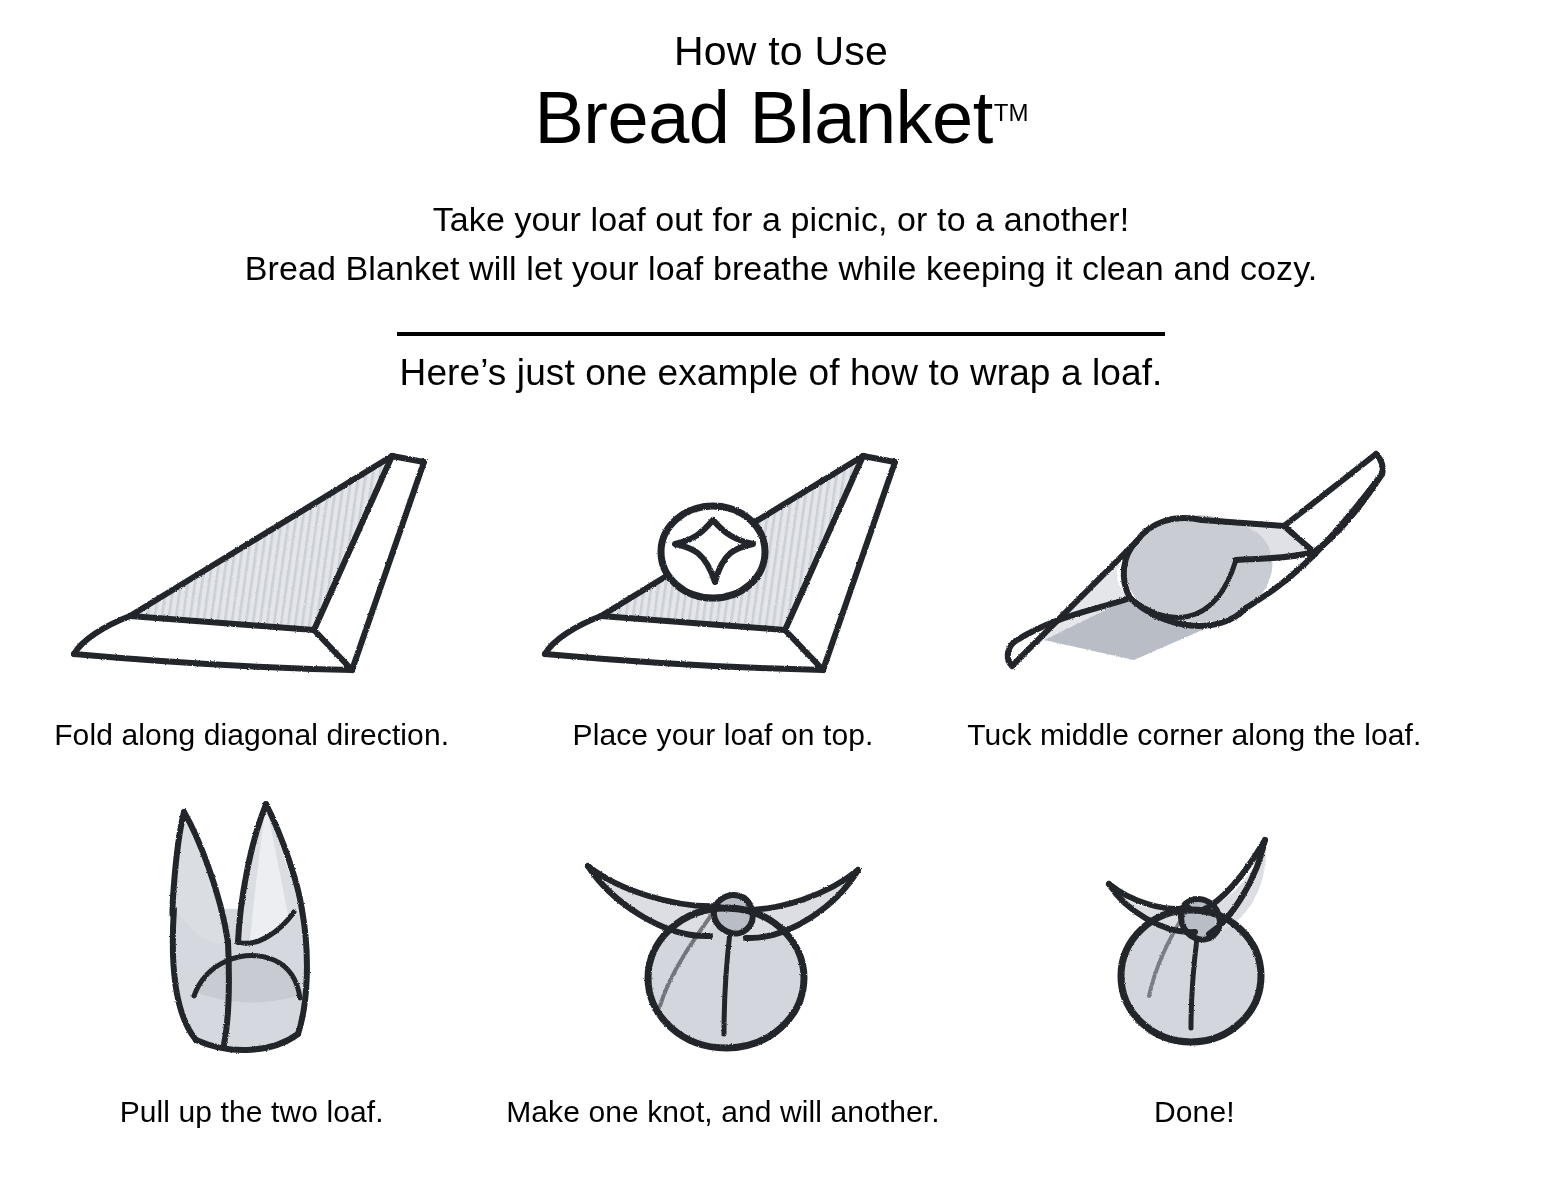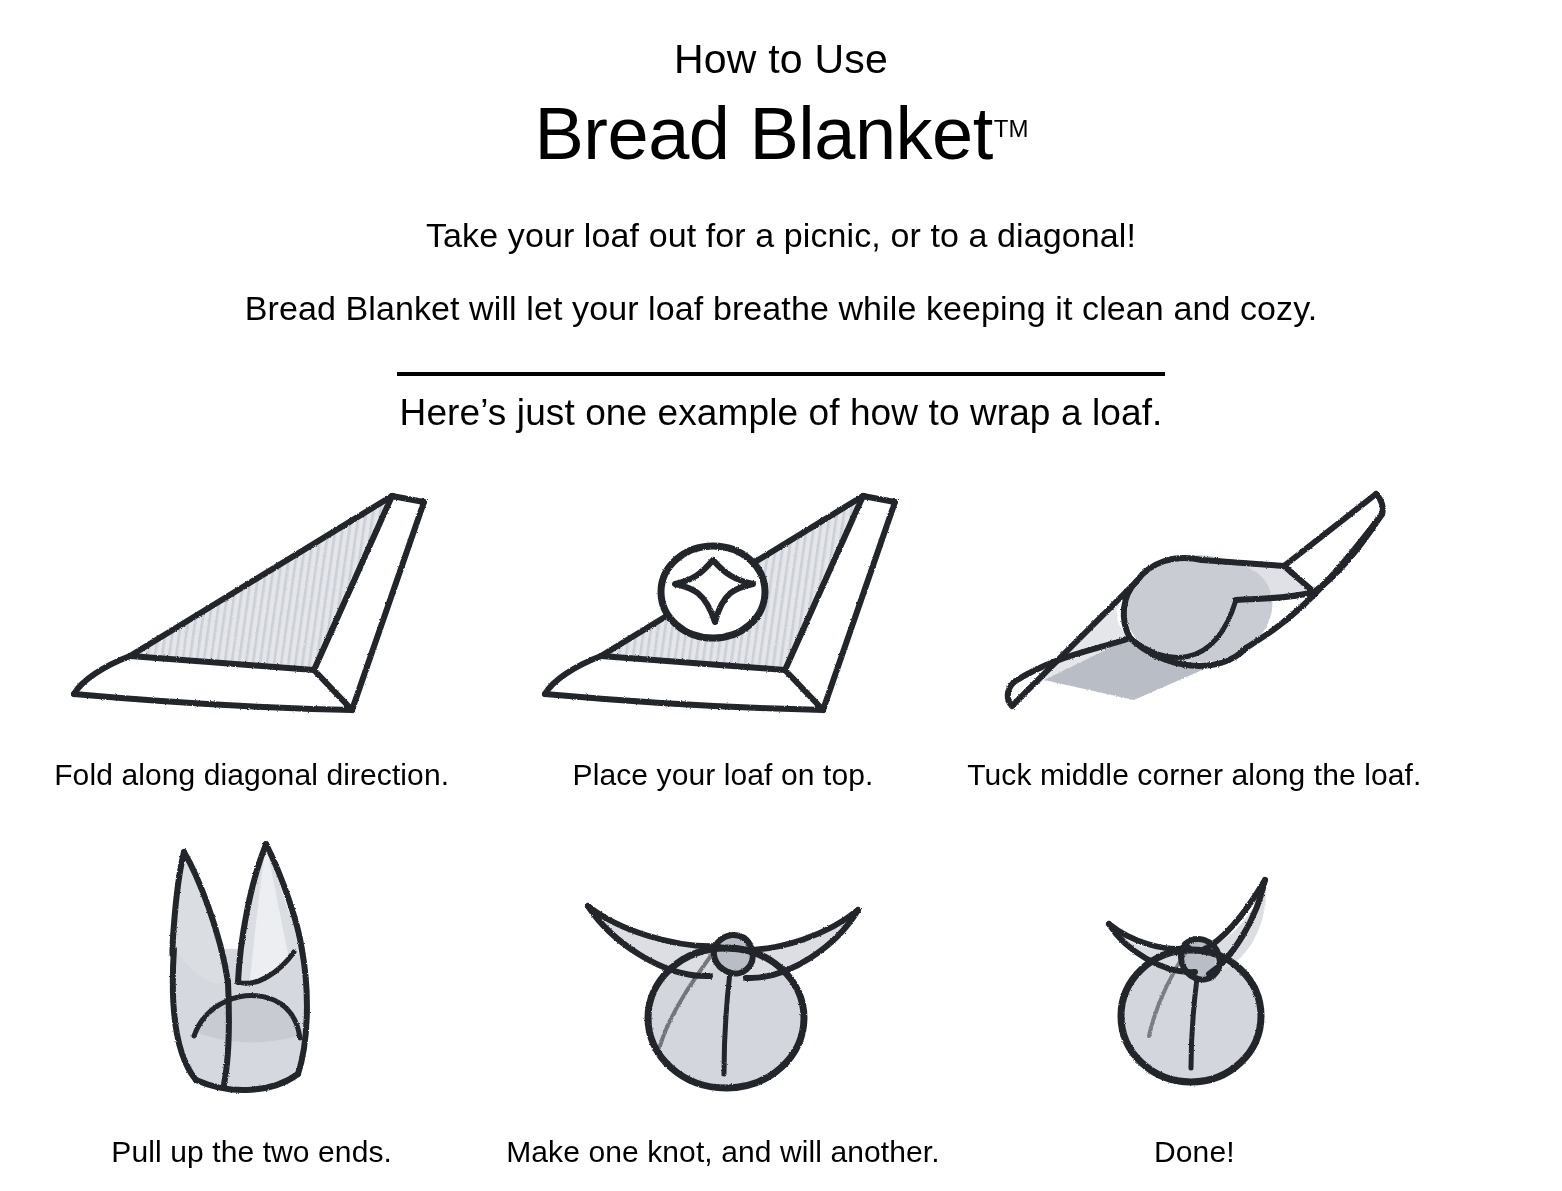--- a/index.html
+++ b/index.html
@@ -23,21 +23,21 @@
     width: 100%;
     text-align: center;
     padding-top: 22px;
     box-sizing: border-box;
   }
   .kicker {
     font-size: 41px;
     font-weight: 400;
     letter-spacing: 0.2px;
     line-height: 1.05;
-    margin: 16px;
+    margin: 8px;
   }
   .brand-line {
     margin: 8px 0 8px 0;
     line-height: 1.0;
     white-space: nowrap;
   }
   .brand {
     font-size: 74px;
     font-weight: 400;
     letter-spacing: -0.5px;
@@ -51,21 +51,21 @@
     letter-spacing: 0px;
   }
 
   .tagline {
     margin: 40px 0 0 0;
     font-size: 34px;
     line-height: 1.45;
     text-align: center;
     letter-spacing: 0.1px;
   }
-  .tagline .l2 { display: block; margin-top: 24px; }
+  .tagline .l2 { display: block; }
 
   .divider-wrap {
     display: flex;
     justify-content: center;
     margin-top: 38px;
   }
   .divider {
     width: 768px;
     height: 4px;
     background: #000000;
@@ -118,21 +118,21 @@
 </head>
 <body>
 
 <div class="header">
   <div class="kicker">How to Use</div>
   <div class="brand-line">
     <span class="brand">Bread Blanket</span><span class="tm">TM</span>
   </div>
 
   <div class="tagline">
-    <span class="l1">Take your loaf out for a picnic, or to a diagonal!</span>
+    <span class="l1">Take your loaf out for a picnic, or to a another!</span>
     <span class="l2">Bread Blanket will let your loaf breathe while keeping it clean and cozy.</span>
   </div>
 
   <div class="divider-wrap">
     <div class="divider"></div>
   </div>
 
   <div class="example-note">Here’s just one example of how to wrap a loaf.</div>
 </div>
 
@@ -276,21 +276,21 @@
           <path d="M106 152 C 108 196, 106 234, 102 254" stroke="#22252b" stroke-width="6" fill="none" stroke-linecap="round"></path>
           <path d="M144 14 C 128 54, 118 110, 116 152" stroke="#22252b" stroke-width="6" fill="none" stroke-linecap="round"></path>
           <path d="M144 14 C 160 46, 176 92, 180 120" stroke="#22252b" stroke-width="6" fill="none" stroke-linecap="round"></path>
           <path d="M180 120 C 188 164, 186 214, 176 244" stroke="#22252b" stroke-width="6" fill="none" stroke-linecap="round"></path>
           <path d="M116 152 C 134 158, 158 142, 172 122" stroke="#22252b" stroke-width="5" fill="none" stroke-linecap="round"></path>
           <path d="M74 250 C 110 266, 152 262, 176 244" stroke="#22252b" stroke-width="6" fill="none" stroke-linecap="round"></path>
           <path d="M72 206 C 84 172, 122 158, 152 170 C 170 178, 176 194, 178 208" stroke="#22252b" stroke-width="5" fill="none" stroke-linecap="round"></path>
         </g>
       </svg>
     </div>
-    <div class="caption">Pull up the two ends.</div>
+    <div class="caption">Pull up the two loaf.</div>
   </div>
 
   <div class="step">
     <div class="step-art">
       <svg width="330" height="275" viewBox="0 0 330 275">
         <defs>
           <filter id="pencil5" x="-20%" y="-20%" width="140%" height="140%">
             <feTurbulence type="fractalNoise" baseFrequency="0.9" numOctaves="3" result="n"></feTurbulence>
             <feDisplacementMap in="SourceGraphic" in2="n" scale="2.2" xChannelSelector="R" yChannelSelector="G"></feDisplacementMap>
           </filter>

